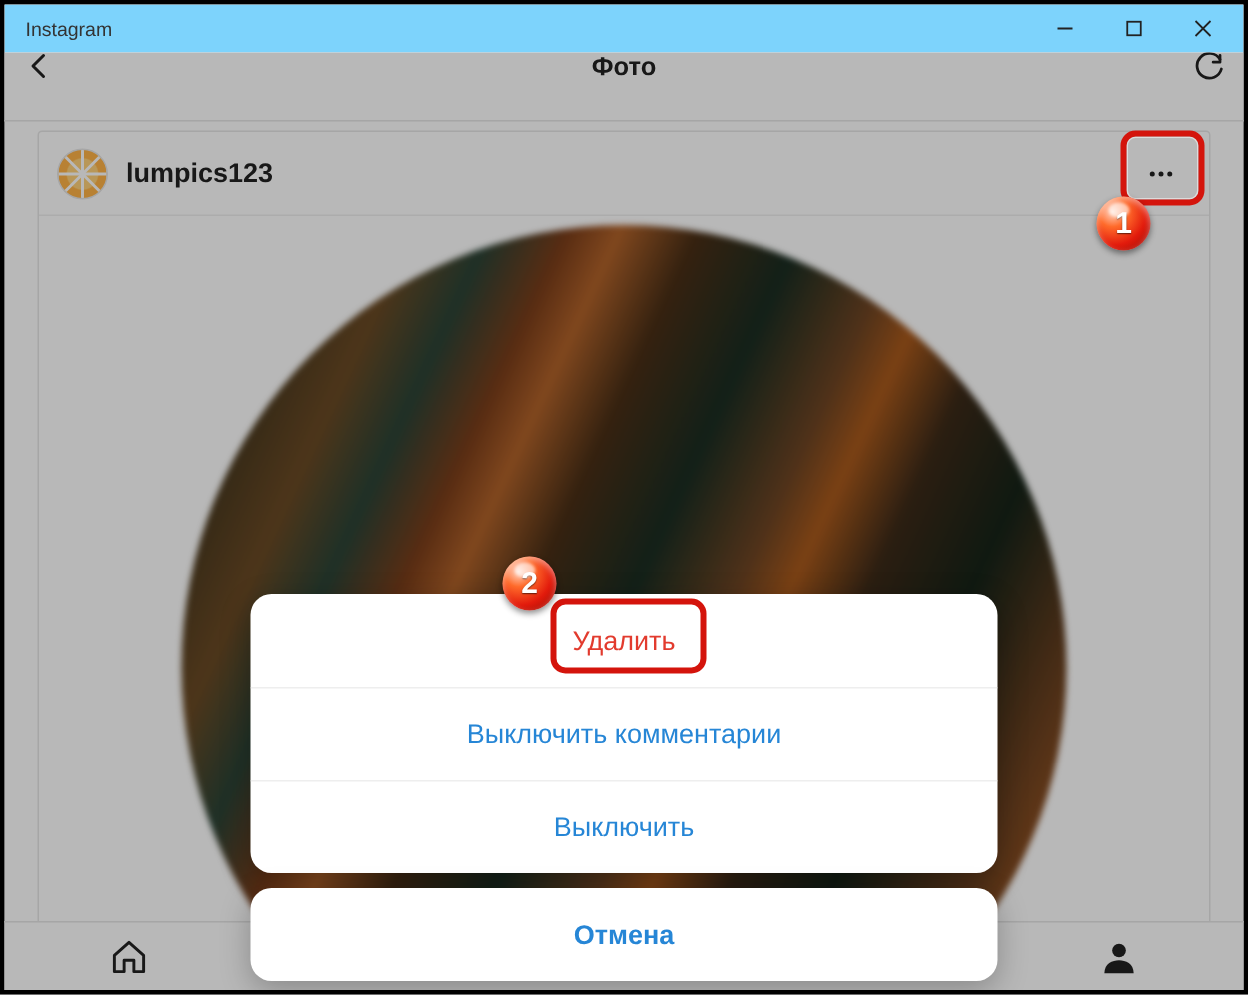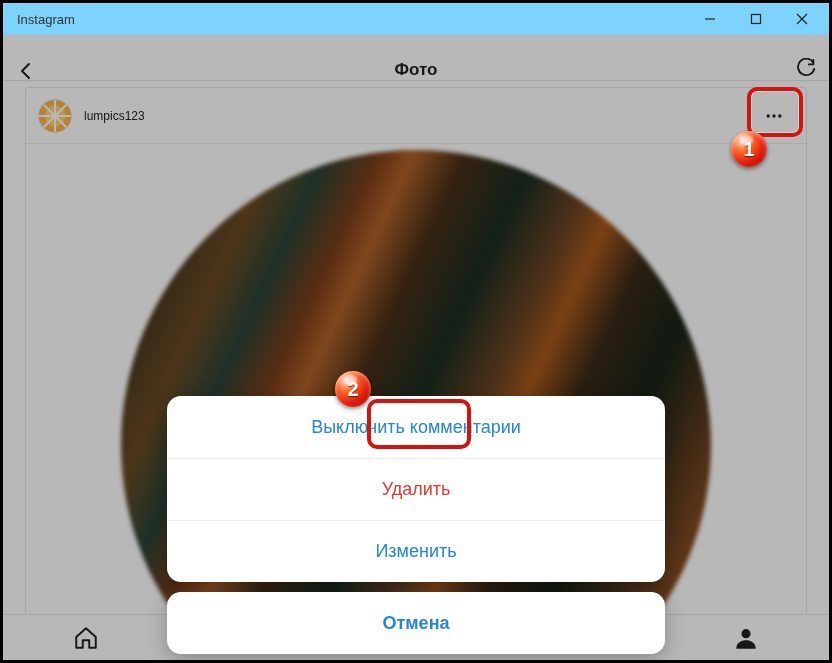--- a/index.html
+++ b/index.html
@@ -9,37 +9,37 @@
   .titlebar { height: 32px; display: flex; align-items: center; padding: 0 4px 0 14px; background: #7dd3fc; font-size: 13px; color: #333; }
   .titlebar .title { flex: 1; }
   .titlebar .btn { width: 46px; height: 32px; display: flex; align-items: center; justify-content: center; color: #333; }
   .titlebar .btn svg { display: block; }
 
   
   .app-wrap { position: relative; height: calc(663px - 6px - 32px);  }
   .dim { position: absolute; inset: 0; background: rgba(0,0,0,0.28); z-index: 10; pointer-events: none; }
 
   
-  .app-header { height: 46px; display: flex; align-items: flex-end; border-bottom: 1px solid #e6e6e6; background: #fff; position: relative; }
+  .app-header { height: 46px; display: flex; align-items: flex-start; border-bottom: 1px solid #e6e6e6; background: #fff; position: relative; }
   .app-header .back { width: 46px; display: flex; align-items: center; justify-content: center; }
   .app-header .page-title { position: absolute; left: 0; right: 0; text-align: center; font-size: 17px; font-weight: 600; color: #222; pointer-events: none; }
   .app-header .refresh { margin-left: auto; width: 46px; display: flex; align-items: center; justify-content: center; }
 
   
   .content { padding: 0 22px; height: calc(100% - 46px - 46px); overflow: hidden; }
   .card { background: #fff; border: 1px solid #e6e6e6; border-radius: 3px; margin-top: 6px; overflow: hidden; }
   .post-head { height: 56px; display: flex; align-items: center; padding: 0 12px; gap: 12px; border-bottom: 1px solid #efefef; position: relative; }
   .avatar { width: 34px; height: 34px; border-radius: 50%; background: radial-gradient(circle at 50% 50%, #ffd27a 0 10px, #ffb347 11px 17px); position: relative; border: 1px solid #e6e6e6; overflow: hidden; }
   .avatar::before, .avatar::after { content: ""; position: absolute; background: #fff; }
   .avatar::before { left: 50%; top: 0; bottom: 0; width: 2px; transform: translateX(-50%); }
   .avatar::after { top: 50%; left: 0; right: 0; height: 2px; transform: translateY(-50%); }
   .avatar .diag1, .avatar .diag2 { position: absolute; left: 50%; top: 50%; width: 48px; height: 2px; background: #fff; transform-origin: center; }
   .avatar .diag1 { transform: translate(-50%, -50%) rotate(45deg); }
   .avatar .diag2 { transform: translate(-50%, -50%) rotate(-45deg); }
-  .username { font-size: 12px; font-weight: 400; color: #222; }
+  .username { font-size: 18px; font-weight: 700; color: #222; }
   .more { margin-left: auto; width: 40px; height: 40px; display: flex; align-items: center; justify-content: center; border: 1px solid transparent; border-radius: 4px; }
 
   .post-image-wrap { display: flex; align-items: flex-start; justify-content: center; padding-top: 6px; height: 540px; }
   .post-image { width: 590px; height: 590px; border-radius: 50%; overflow: hidden; background:
     linear-gradient(115deg,
       #0d1a12 0%, #1e3126 8%, #4a3a20 12%, #6b4a24 18%,
       #2b4336 24%, #7b3e1a 30%, #b2632a 34%, #4a2f16 40%,
       #1a2d22 48%, #6f4523 56%, #aa5a1c 60%, #3c2a18 66%,
       #162318 74%, #5a3a1e 82%, #8a4e22 88%, #1c2a1e 100%);
     filter: blur(2px);
@@ -149,23 +149,23 @@
           <circle cx="12" cy="8" r="4.2" fill="#222"></circle>
           <path d="M3 22 C3 16 8 14 12 14 C16 14 21 16 21 22 Z" fill="#222"></path>
         </svg>
     </div>
   </div>
 
   <div class="dim"></div>
 
   <div class="sheet-stack">
     <div class="sheet">
+      <div class="sheet-item danger">Удалить</div>
       <div class="sheet-item">Выключить комментарии</div>
-      <div class="sheet-item danger">Удалить</div>
-      <div class="sheet-item">Изменить</div>
+      <div class="sheet-item">Выключить</div>
     </div>
     <div class="sheet">
       <div class="sheet-item bold">Отмена</div>
     </div>
   </div>
 
   <div class="callout c1"></div>
   <div class="badge b1">1</div>
 
   <div class="callout c2"></div>

